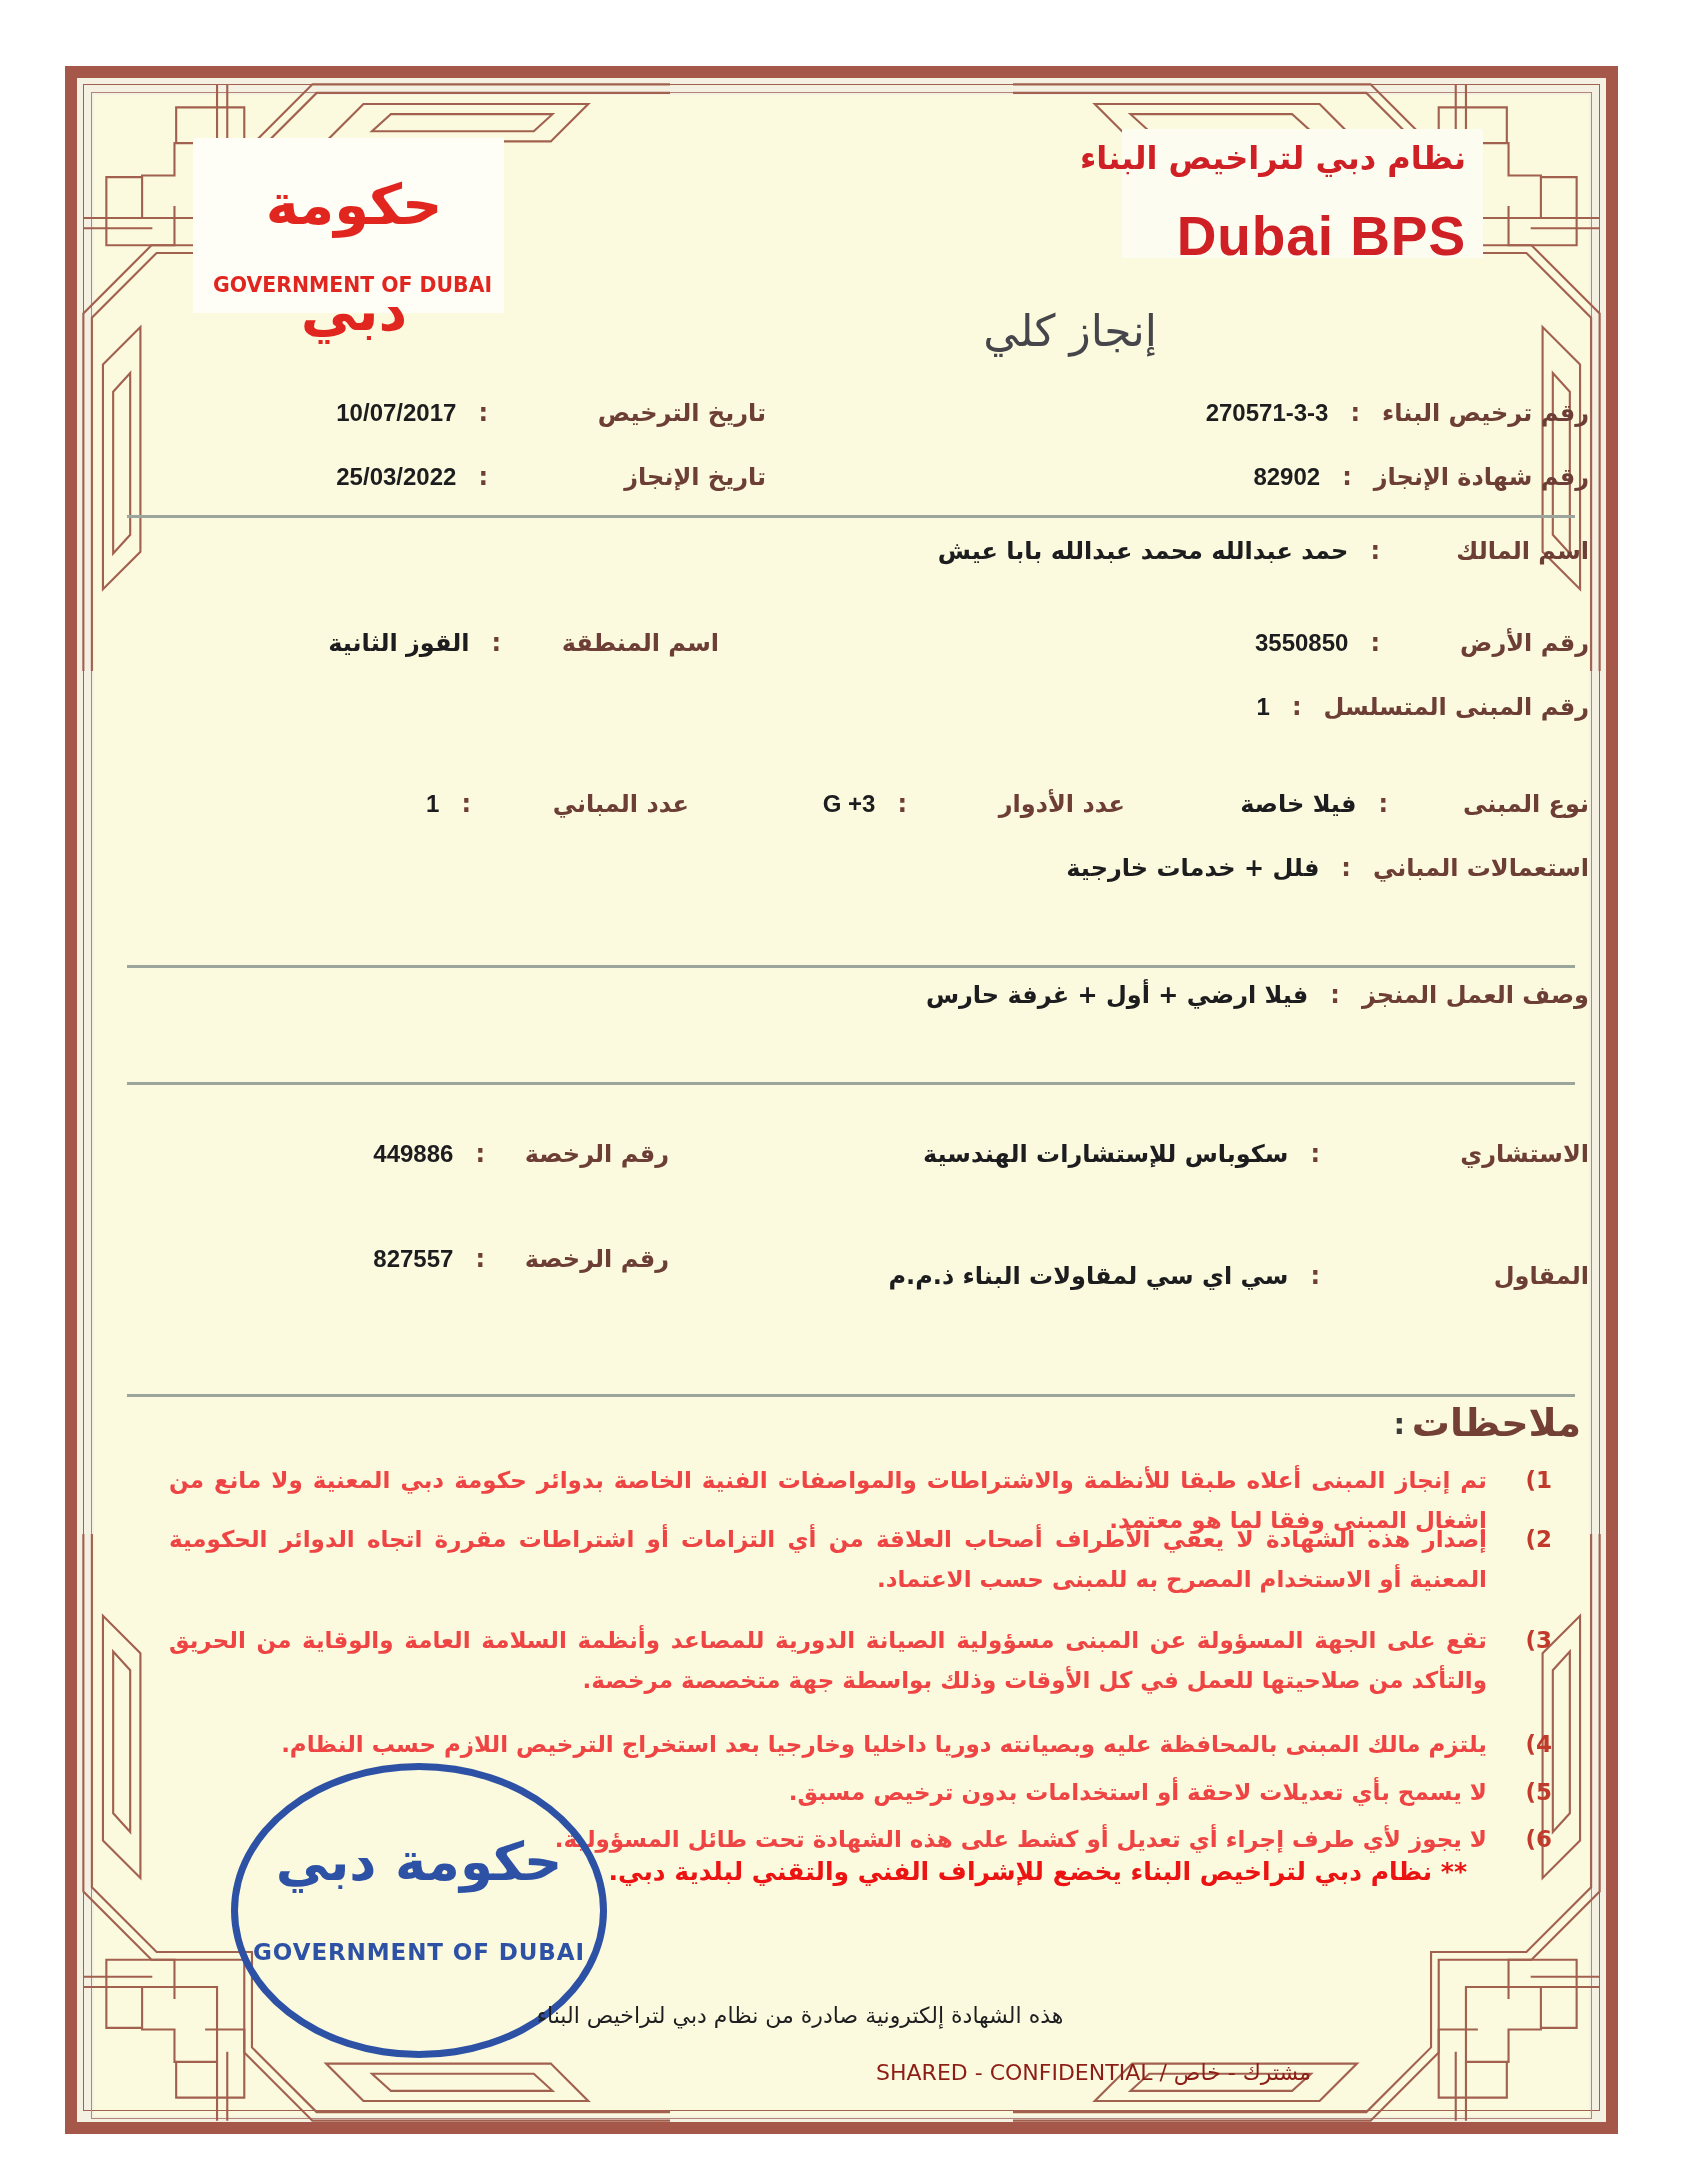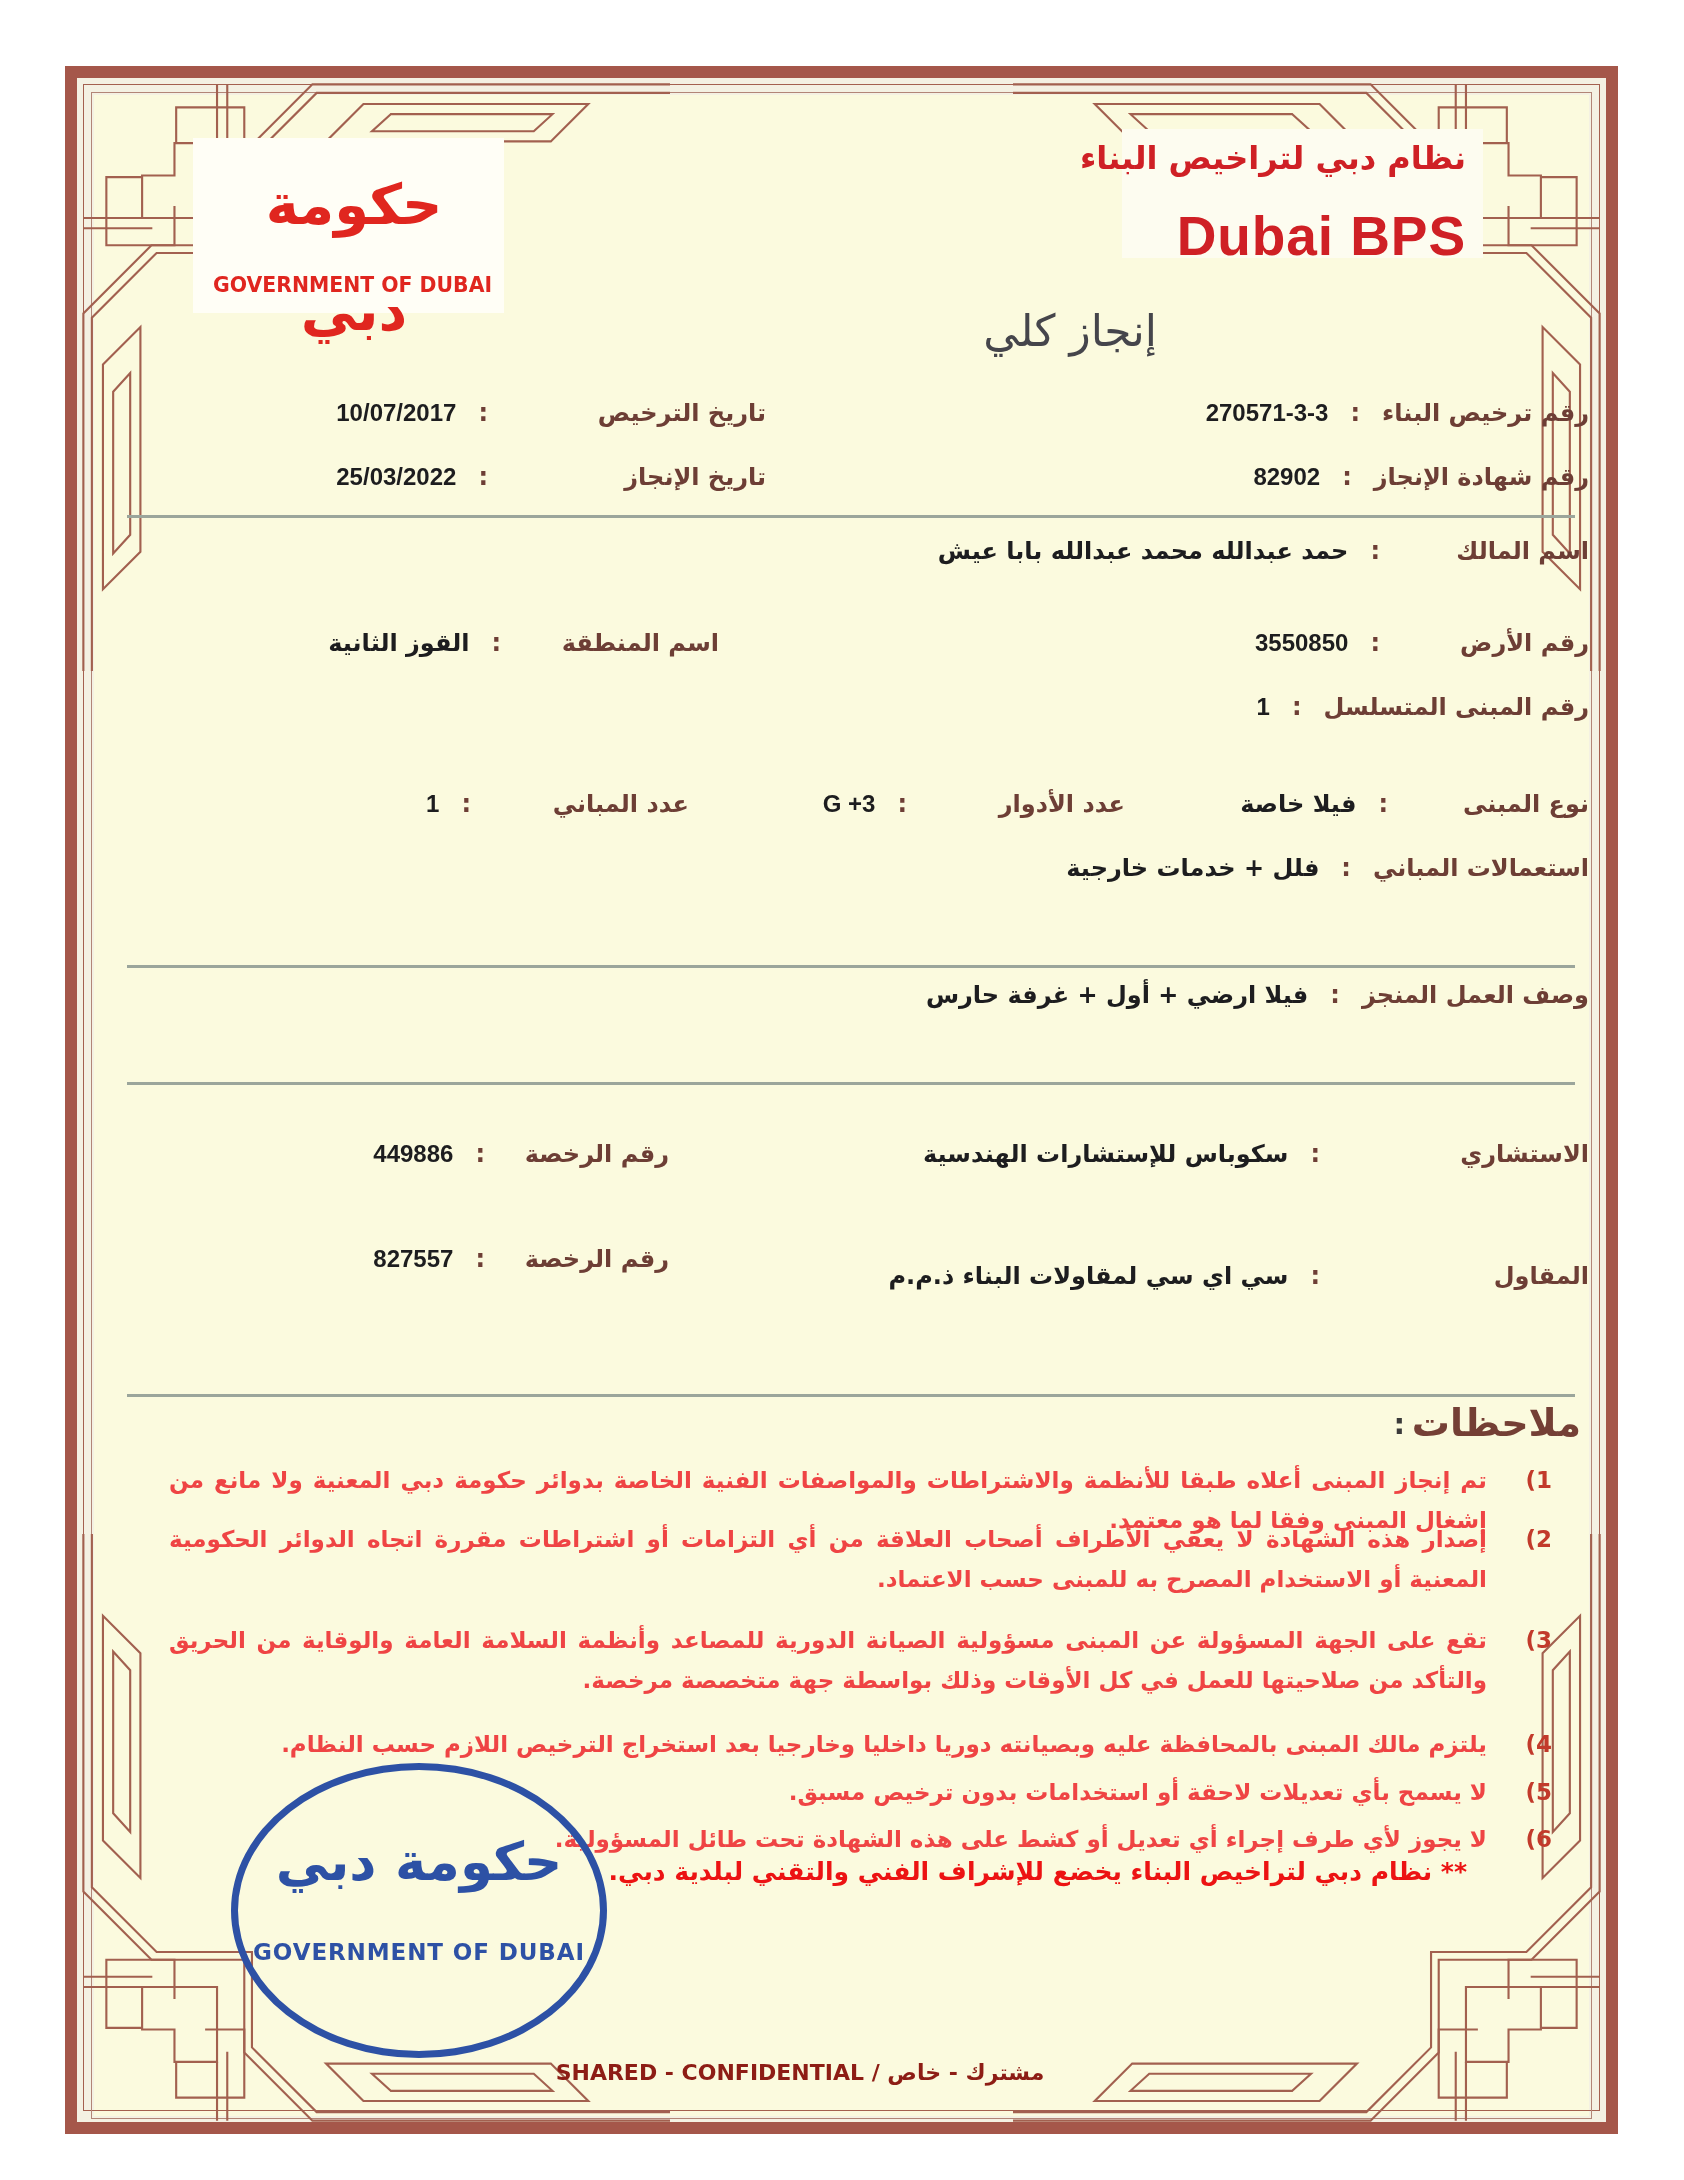--- a/index.html
+++ b/index.html
@@ -55,22 +55,22 @@
   
   .stamp{position:absolute;left:232px;top:1763px;width:362px;height:281px;
          border:7.7px solid #2d51a5;border-radius:50%;}
   .stamp-ar{position:absolute;left:0;top:61px;width:100%;text-align:center;
             font-size:53px;font-weight:bold;color:#2d51a5;}
   .stamp-en{position:absolute;left:0;top:169px;width:100%;text-align:center;
             font-size:23px;font-weight:bold;color:#2d51a5;letter-spacing:0.9px;}
   
   .footer-electronic{position:absolute;left:290px;top:2003px;width:1022px;text-align:center;
                      font-size:22px;color:#1e1e20;direction:rtl;}
-  .footer-confidential{position:absolute;left:290px;top:2060px;width:1022px;text-align:center;
-                       font-size:22px;font-weight:bold;color:#8d1d15;direction:rtl;}
+  .footer-confidential{position:absolute;left:290px;top:2060px;width:1022px;text-align:right;
+                       font-size:22px;font-weight:normal;color:#8d1d15;direction:rtl;}
 </style>
 </head>
 <body>
 
 <div class="page">
 
   <div class="band"></div>
   <div class="cream"></div>
   <div class="tline1"></div>
   <div class="tline2"></div>
@@ -291,16 +291,17 @@
     <span class="note-text">لا يجوز لأي طرف إجراء أي تعديل أو كشط على هذه الشهادة تحت طائل المسؤولية.</span>
   </div>
 
   <div class="footnote">** نظام دبي لتراخيص البناء يخضع للإشراف الفني والتقني لبلدية دبي.</div>
 
   <div class="stamp">
     <div class="stamp-ar">حكومة دبي</div>
     <div class="stamp-en">GOVERNMENT OF DUBAI</div>
   </div>
 
+  <div class="footer-electronic">هذه الشهادة إلكترونية صادرة من نظام دبي لتراخيص البناء</div>
   <div class="footer-confidential">مشترك - خاص / SHARED - CONFIDENTIAL</div>
 
 </div>
 
 
 </body></html>

